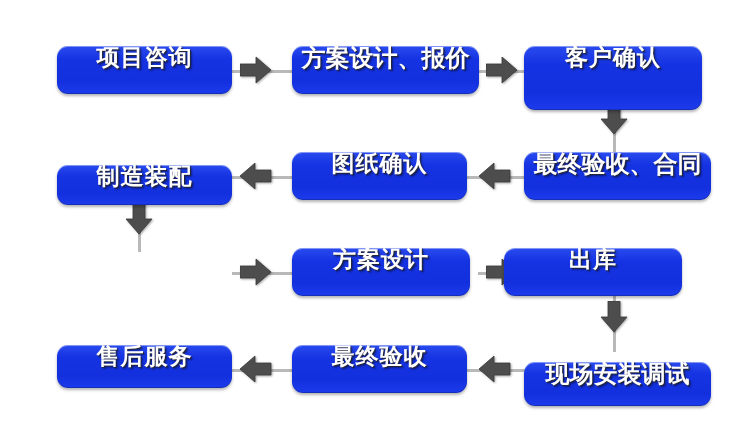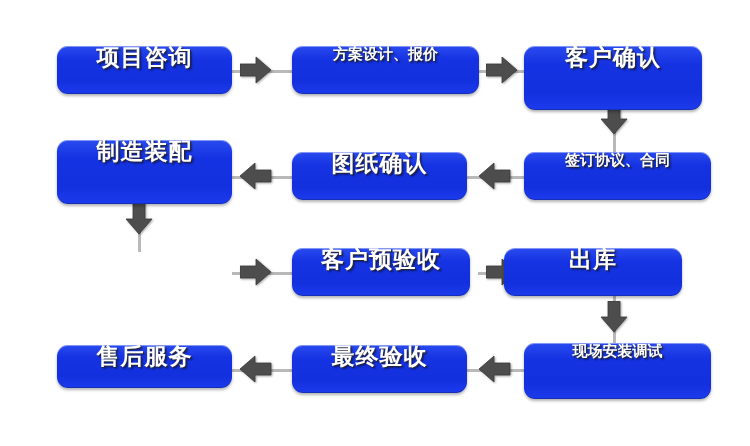--- a/index.html
+++ b/index.html
@@ -38,21 +38,21 @@
     font-weight: bold;
     font-size: 23px;
     letter-spacing: 1px;
     line-height: 1;
     white-space: nowrap;
     text-shadow:
       1px 1px 0 rgba(40,40,40,0.85),
       2px 2px 2px rgba(0,0,0,0.45);
   }
   .node-label.tight {
-    font-size: 15px;
+    font-size: 24px;
     letter-spacing: 0px;
   }
   
   .conn-h {
     position: absolute;
     height: 3px;
     background: #b9b9b9;
     z-index: 1;
   }
   .conn-v {
@@ -109,59 +109,59 @@
   <div class="node" style="left:524px; top:46px; width:178px; height:64px;">
     <span class="node-label">客户确认</span>
   </div>
 
   <div class="arrow" style="left:599px; top:103px; width:30px; height:32px;">
     <svg width="30" height="32" viewBox="0 0 30 32">
       <polygon points="9,0 21,0 21,16 28,16 15,31 2,16 9,16" fill="#4d4d4d" stroke="#3a3a3a" stroke-width="0.8"></polygon>
     </svg>
   </div>
 
-  <div class="node" style="left:57px; top:140px; width:175px; height:64px;">
+  <div class="node" style="left:57px; top:165px; width:175px; height:40px;">
     <span class="node-label">制造装配</span>
   </div>
 
   <div class="arrow" style="left:240px; top:161px; width:32px; height:30px;">
     <svg width="32" height="30" viewBox="0 0 32 30">
       <polygon points="31,9 15,9 15,2 0,15 15,28 15,21 31,21" fill="#4d4d4d" stroke="#3a3a3a" stroke-width="0.8"></polygon>
     </svg>
   </div>
 
   <div class="node" style="left:292px; top:152px; width:175px; height:48px;">
     <span class="node-label">图纸确认</span>
   </div>
 
   <div class="arrow" style="left:479px; top:161px; width:32px; height:30px;">
     <svg width="32" height="30" viewBox="0 0 32 30">
       <polygon points="31,9 15,9 15,2 0,15 15,28 15,21 31,21" fill="#4d4d4d" stroke="#3a3a3a" stroke-width="0.8"></polygon>
     </svg>
   </div>
 
   <div class="node" style="left:524px; top:152px; width:187px; height:48px;">
-    <span class="node-label tight">签订协议、合同</span>
+    <span class="node-label tight">最终验收、合同</span>
   </div>
 
   <div class="arrow" style="left:124px; top:203px; width:30px; height:32px;">
     <svg width="30" height="32" viewBox="0 0 30 32">
       <polygon points="9,0 21,0 21,16 28,16 15,31 2,16 9,16" fill="#4d4d4d" stroke="#3a3a3a" stroke-width="0.8"></polygon>
     </svg>
   </div>
 
 
   <div class="arrow" style="left:240px; top:257px; width:32px; height:30px;">
     <svg width="32" height="30" viewBox="0 0 32 30">
       <polygon points="0,9 16,9 16,2 31,15 16,28 16,21 0,21" fill="#4d4d4d" stroke="#3a3a3a" stroke-width="0.8"></polygon>
     </svg>
   </div>
 
   <div class="node" style="left:292px; top:248px; width:178px; height:48px;">
-    <span class="node-label">客户预验收</span>
+    <span class="node-label">方案设计</span>
   </div>
 
   <div class="arrow" style="left:486px; top:257px; width:32px; height:30px;">
     <svg width="32" height="30" viewBox="0 0 32 30">
       <polygon points="0,9 16,9 16,2 31,15 16,28 16,21 0,21" fill="#4d4d4d" stroke="#3a3a3a" stroke-width="0.8"></polygon>
     </svg>
   </div>
 
   <div class="node" style="left:504px; top:248px; width:178px; height:48px;">
     <span class="node-label">出库</span>
@@ -186,17 +186,17 @@
   <div class="node" style="left:292px; top:345px; width:175px; height:48px;">
     <span class="node-label">最终验收</span>
   </div>
 
   <div class="arrow" style="left:479px; top:354px; width:32px; height:30px;">
     <svg width="32" height="30" viewBox="0 0 32 30">
       <polygon points="31,9 15,9 15,2 0,15 15,28 15,21 31,21" fill="#4d4d4d" stroke="#3a3a3a" stroke-width="0.8"></polygon>
     </svg>
   </div>
 
-  <div class="node" style="left:524px; top:343px; width:187px; height:56px;">
+  <div class="node" style="left:524px; top:362px; width:187px; height:44px;">
     <span class="node-label tight">现场安装调试</span>
   </div>
 
 </div>
 
 </body></html>

